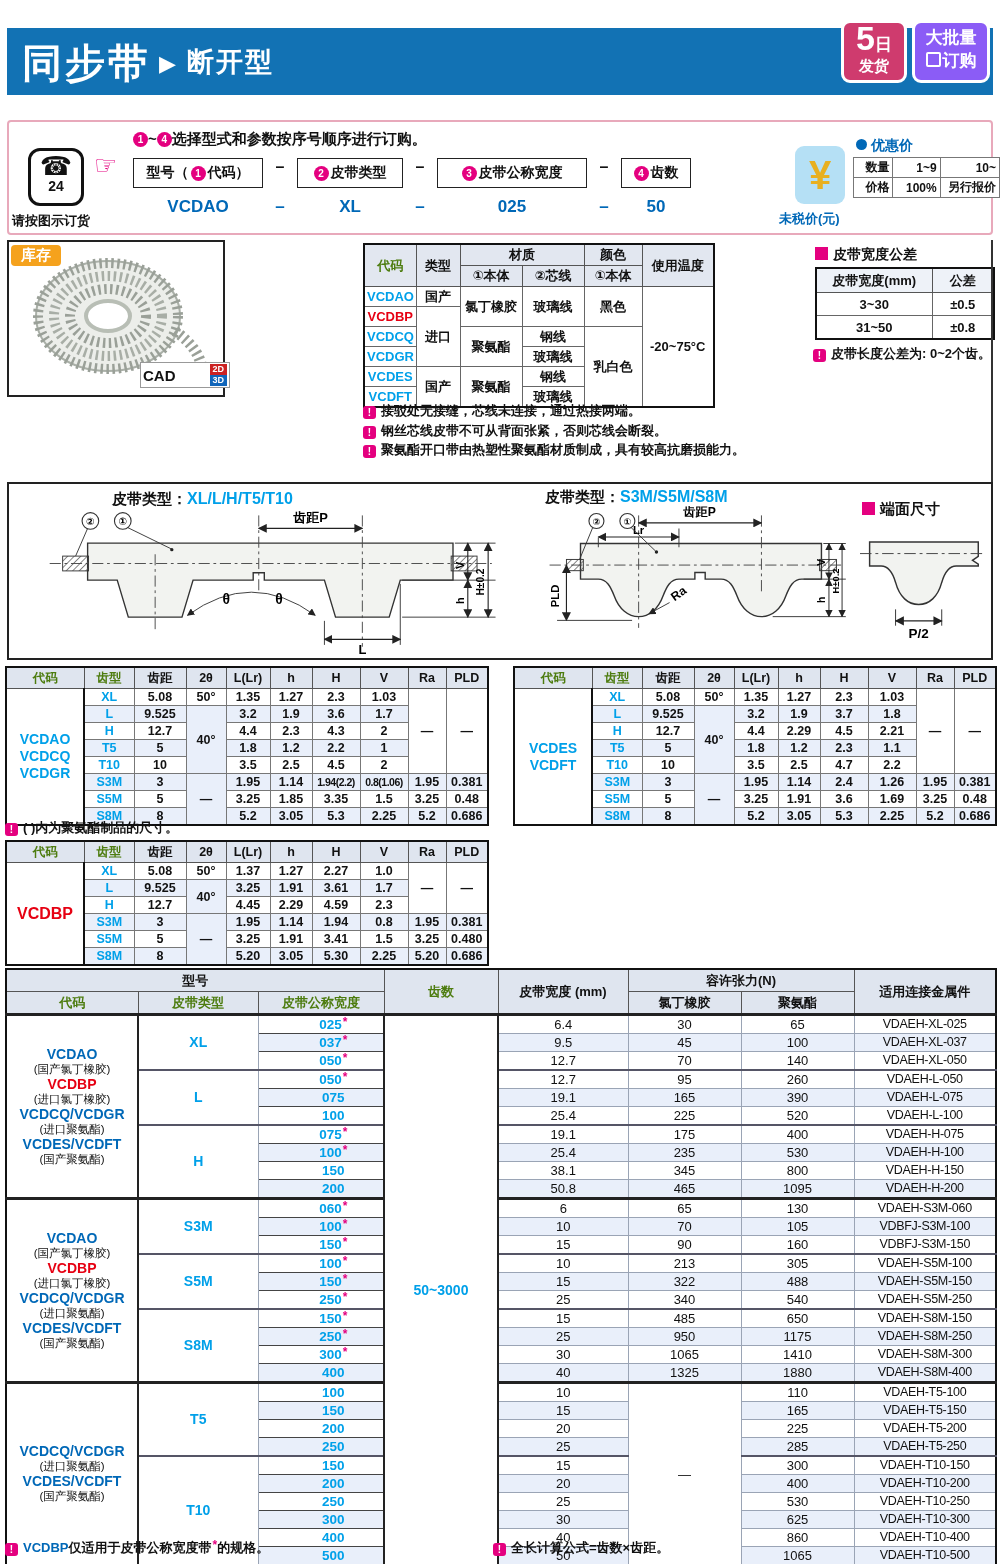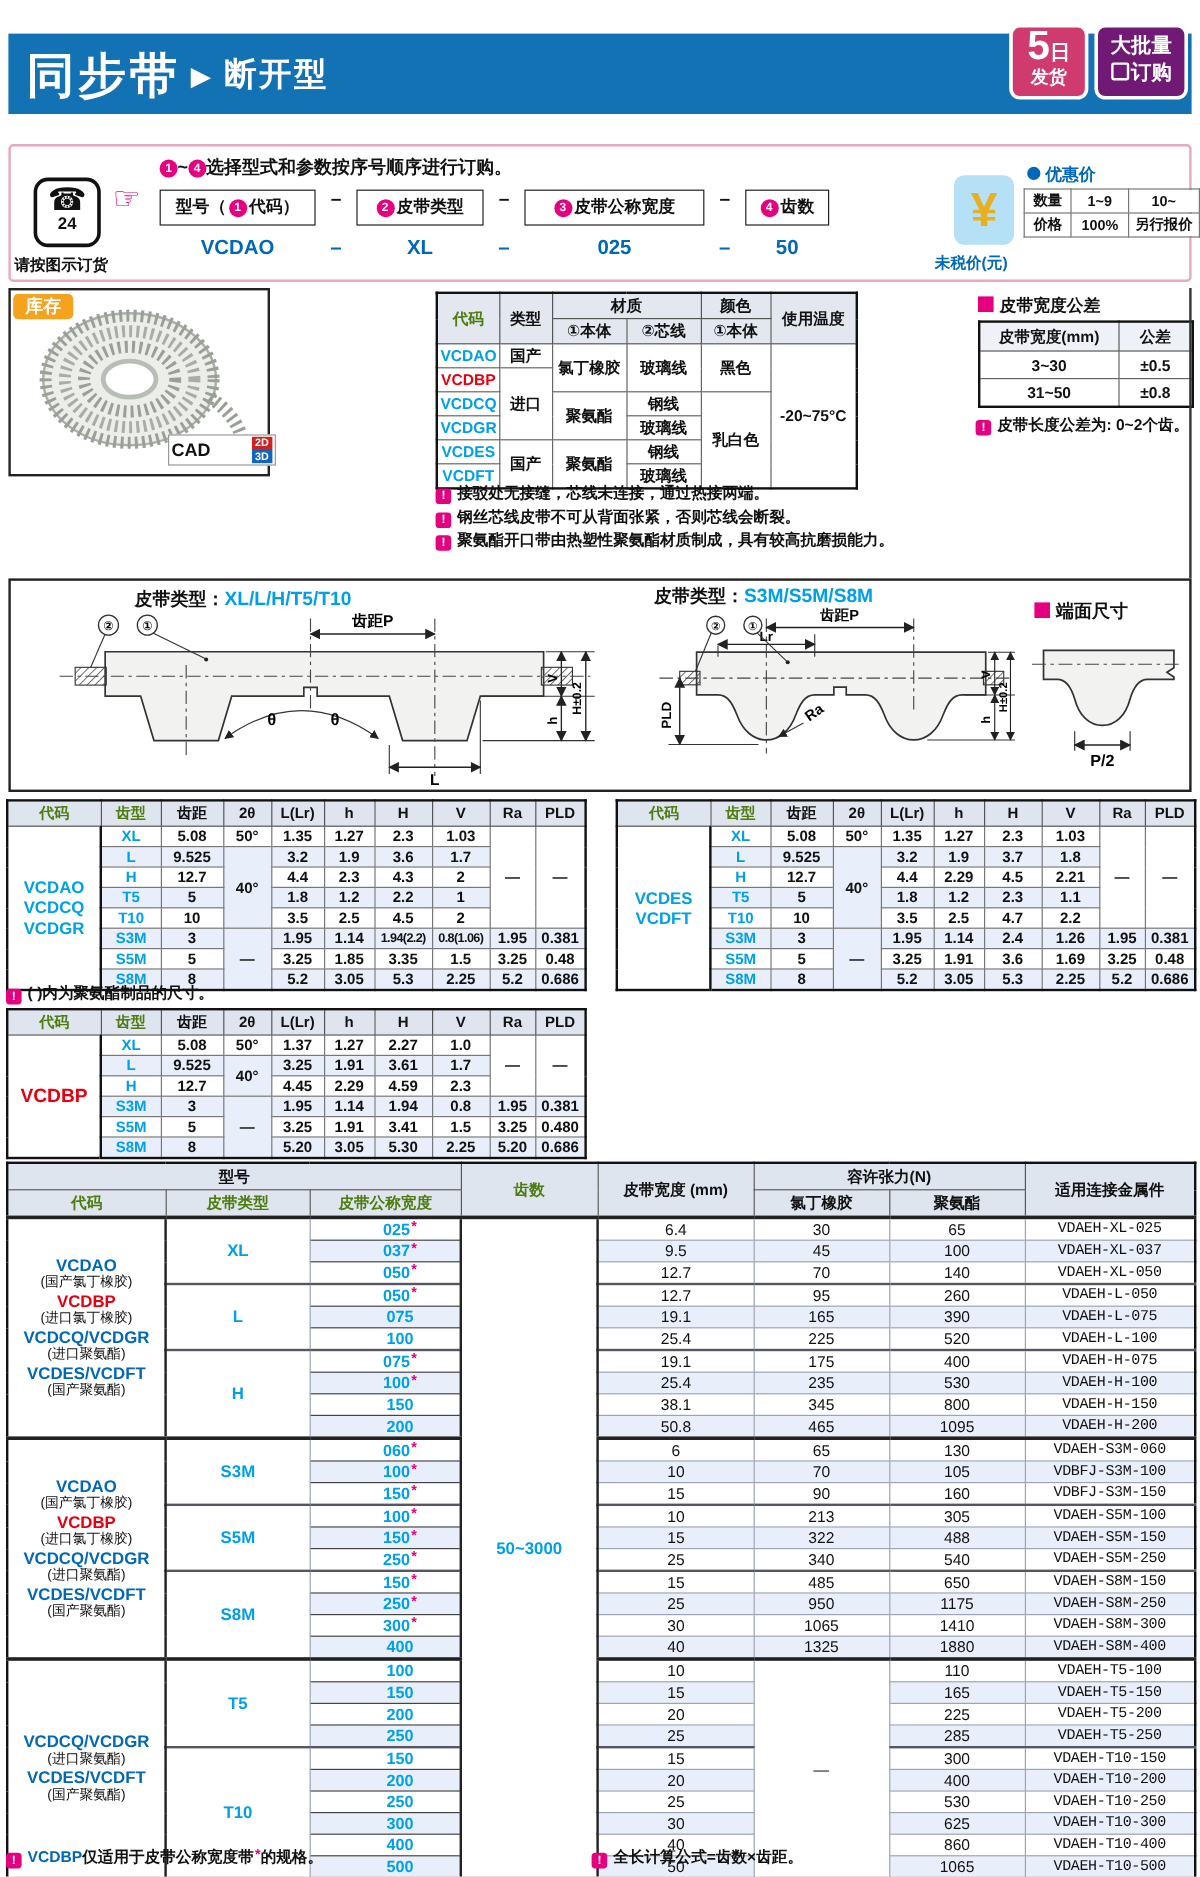--- a/index.html
+++ b/index.html
@@ -15,21 +15,21 @@
   
   .titlebar{left:7px;top:28px;width:986px;height:67px;background:#1272b4;}
   .title-main{left:22px;top:36px;font-size:40px;font-weight:bold;color:#fff;letter-spacing:3px;}
   .title-arrow{font-size:22px;color:#fff;margin:0 8px;vertical-align:6px;}
   .title-sub{font-size:27px;vertical-align:6px;letter-spacing:2px;}
   .badge{border:3px solid #fff;border-radius:9px;color:#fff;text-align:center;box-sizing:border-box;}
   .badge1{left:841px;top:20px;width:66px;height:63px;background:#cf3b6e;}
   .badge1 .big{font-size:34px;font-weight:bold;line-height:30px;}
   .badge1 .day{font-size:17px;font-weight:bold;}
   .badge1 .sub{font-size:15px;font-weight:bold;line-height:16px;display:block;margin-top:2px;}
-  .badge2{left:912px;top:20px;width:78px;height:63px;background:#701a75;}
+  .badge2{left:912px;top:20px;width:78px;height:63px;background:#8b5cf6;}
   .badge2 .l1{font-size:17px;font-weight:bold;line-height:24px;display:block;margin-top:3px;}
   .badge2 .l2{font-size:17px;font-weight:bold;line-height:22px;display:block;}
   .doc-ico{display:inline-block;width:11px;height:11px;border:2px solid #fff;border-radius:2px;margin-right:2px;vertical-align:-1px;}
 
   
   .orderbox{left:7px;top:120px;width:986px;height:115px;border:2px solid #e8a9bb;border-radius:4px;box-sizing:border-box;background:#fff;}
   .phone{left:28px;top:148px;width:56px;height:58px;border:3px solid #111;border-radius:12px;text-align:center;box-sizing:border-box;}
   .phone .ph{font-size:26px;line-height:30px;}
   .phone .n24{font-size:14px;font-weight:bold;line-height:10px;}
   .hand{left:94px;top:150px;font-size:26px;color:#e4007f;font-weight:bold;}
@@ -42,21 +42,21 @@
         font-size:14px;font-weight:bold;box-sizing:border-box;background:#fff;gap:2px;}
   .odash{width:34px;text-align:center;font-size:16px;font-weight:bold;}
   .exrow{left:133px;top:197px;display:flex;align-items:center;color:#0068b7;font-size:17px;font-weight:bold;}
   .excell{display:flex;align-items:center;justify-content:center;}
   .yenbox{left:795px;top:146px;width:50px;height:58px;background:#b5e0f5;border-radius:9px;
           display:flex;align-items:center;justify-content:center;font-size:40px;font-weight:bold;color:#e8b020;}
   .untaxed{left:779px;top:210px;font-size:13px;font-weight:bold;color:#0068b7;}
   .yh-title{left:856px;top:137px;font-size:14px;font-weight:bold;color:#0068b7;}
   .dot{display:inline-block;width:11px;height:11px;border-radius:50%;background:#0068b7;margin-right:4px;}
   .qtytable{left:853px;top:157px;border-collapse:collapse;}
-  .qtytable td{border:1px solid #777;font-size:12px;font-weight:bold;text-align:center;height:19px;padding:0 3px;background:#fff;}
+  .qtytable td{border:1px solid #777;font-size:12px;font-weight:bold;text-align:right;height:19px;padding:0 3px;background:#fff;}
 
   
   .stockbox{left:7px;top:240px;width:218px;height:157px;border:2px solid #222;box-sizing:border-box;background:#fff;}
   .kc-badge{left:11px;top:245px;background:#f5a21d;color:#fff;font-size:15px;font-weight:bold;
             padding:1px 10px;border-radius:4px;}
   .cadwrap{left:140px;top:362px;display:flex;align-items:center;border:1px solid #999;background:#fff;padding:1px 2px;}
   .cadtxt{font-size:15px;font-weight:bold;letter-spacing:0;}
   .cadstack{display:flex;flex-direction:column;margin-left:2px;padding-left:32px;}
   .cad2d{background:#cc2222;color:#fff;font-size:9px;font-weight:bold;padding:0 3px;line-height:11px;}
   .cad3d{background:#1166bb;color:#fff;font-size:9px;font-weight:bold;padding:0 3px;line-height:11px;}
@@ -106,21 +106,21 @@
   
   .maintable{left:5px;top:968px;width:990px;border:2.5px solid #111;}
   .maintable th{background:#dfe5ef;border:1px solid #555;font-size:13px;height:21px;font-weight:bold;}
   .maintable td{border:1px solid #9aa4b5;font-size:13px;height:17px;line-height:15px;}
   .maintable td.gcell{background:#fff;border-right:2px solid #222;border-bottom:2px solid #222;line-height:15px;}
   .maintable td.gcell div{font-size:11.5px;}
   .maintable td.gcell div.b{font-size:14px;}
   .maintable td.bt{color:#00a0e9;font-weight:bold;font-size:14px;background:#fff;}
   .maintable td.wcode{color:#00a0e9;font-weight:bold;font-size:13.5px;border:1.5px solid #444;padding-left:27px;}
   .maintable td.teeth{color:#00a0e9;font-weight:bold;font-size:14px;border-left:2px solid #222;border-right:2px solid #222;background:#fff;}
-  .maintable td.pn{font-size:12.5px;letter-spacing:-0.3px;font-family:Liberation Mono, monospace;}
+  .maintable td.pn{font-size:12.5px;letter-spacing:-0.3px;}
   .maintable tr.g td{border-top:3px solid #222;}
   .maintable tr.tg td{border-top:2px solid #556;}
   .star{color:#e4007f;font-weight:bold;font-size:12px;position:relative;top:-3px;margin-left:1px;}
 
   .footnotes{left:5px;top:1538px;width:990px;font-size:13px;font-weight:bold;}
   .fn2{position:absolute;left:488px;top:0;}
 </style>
 </head>
 <body>
 

